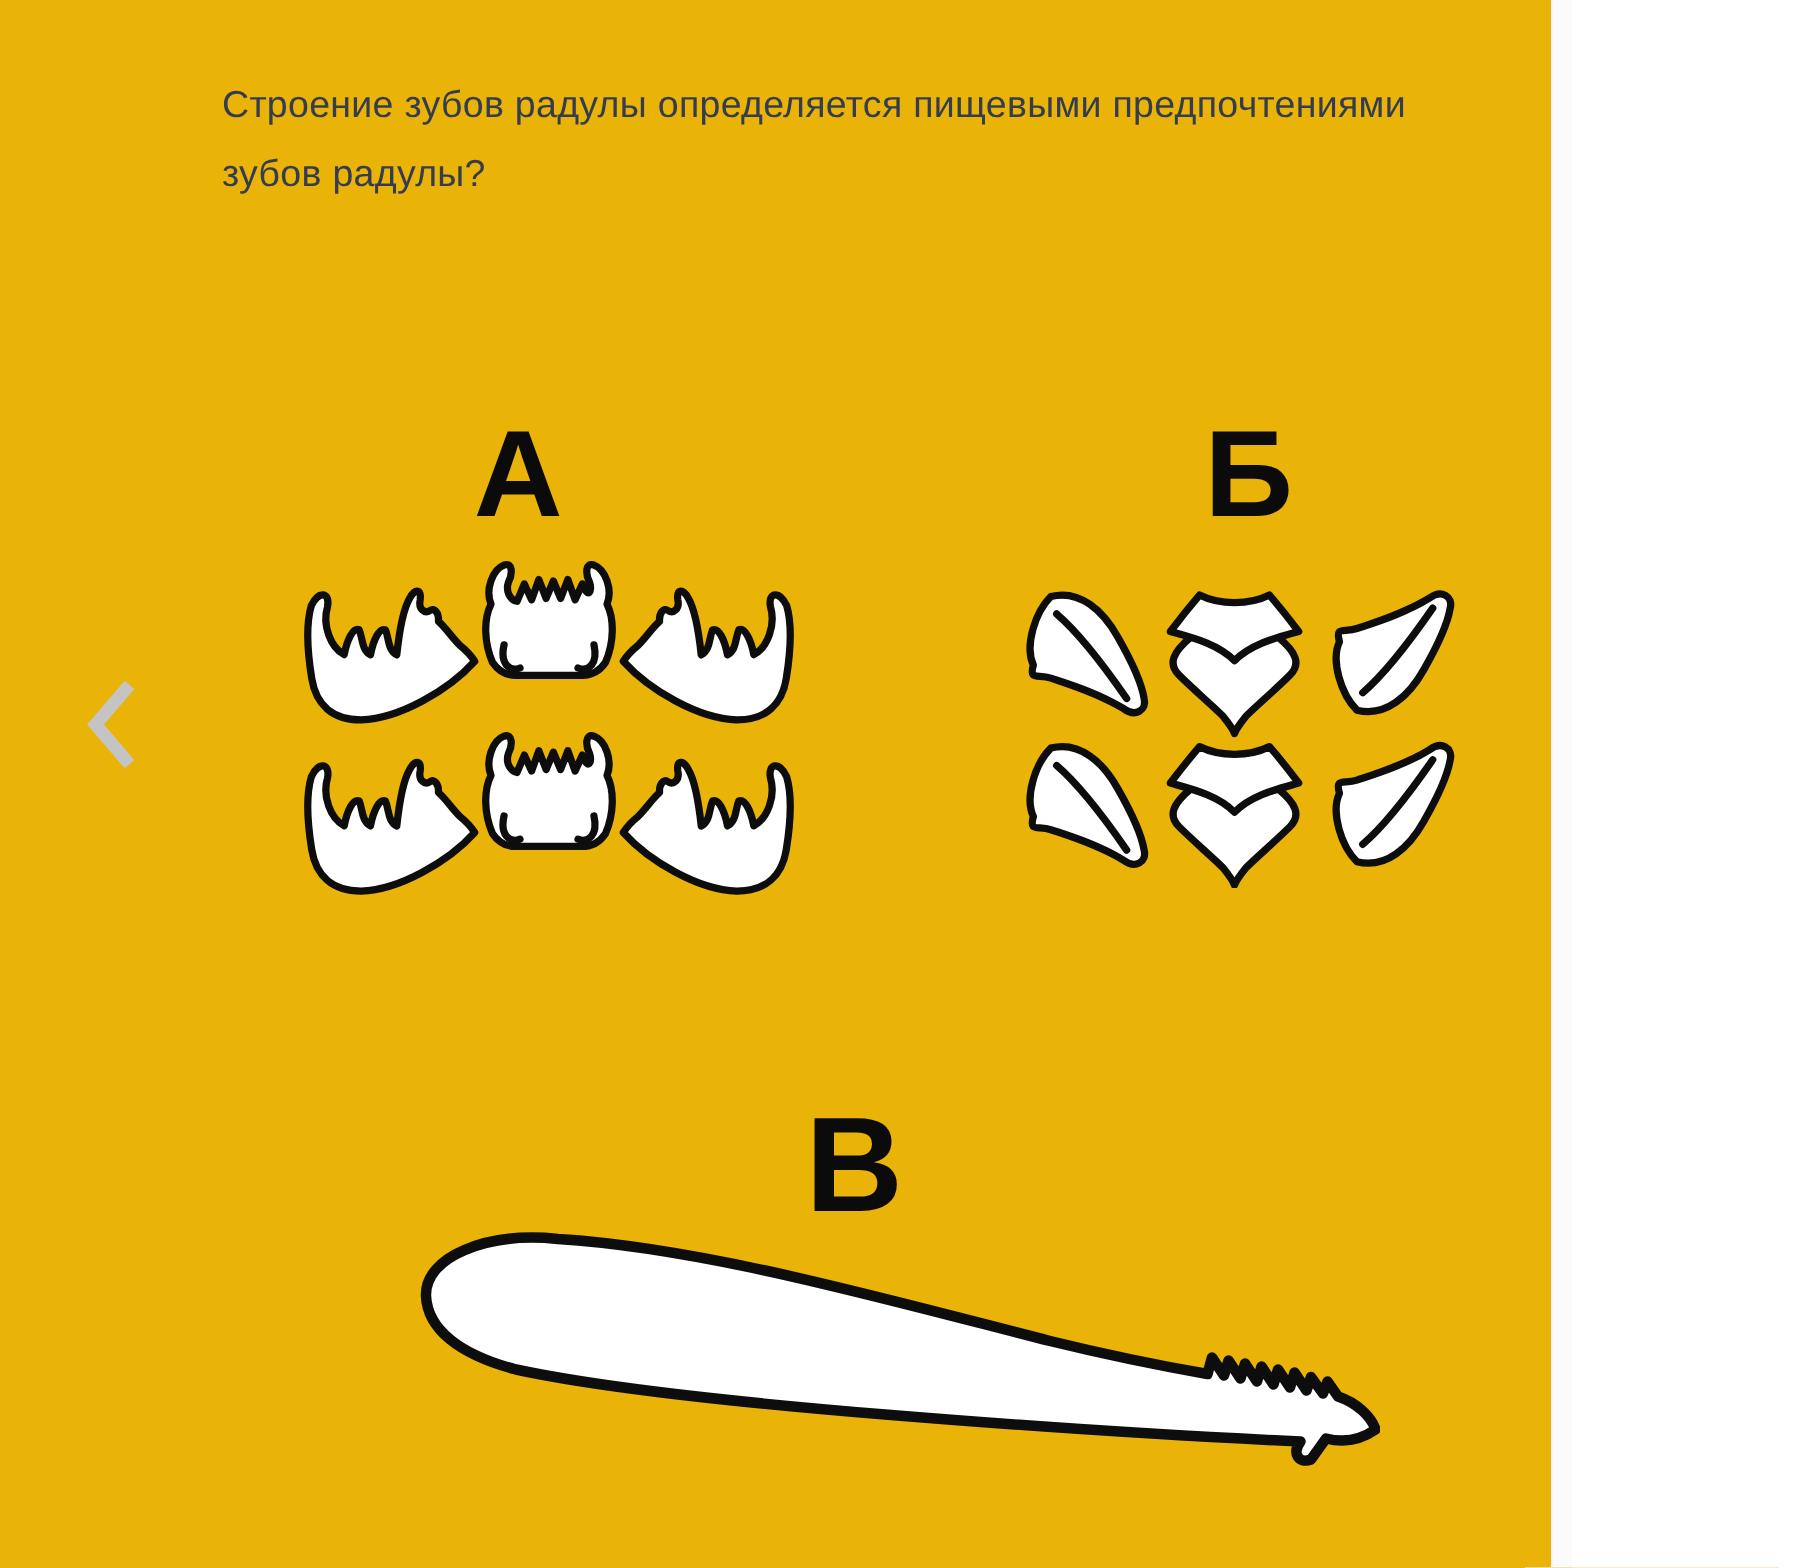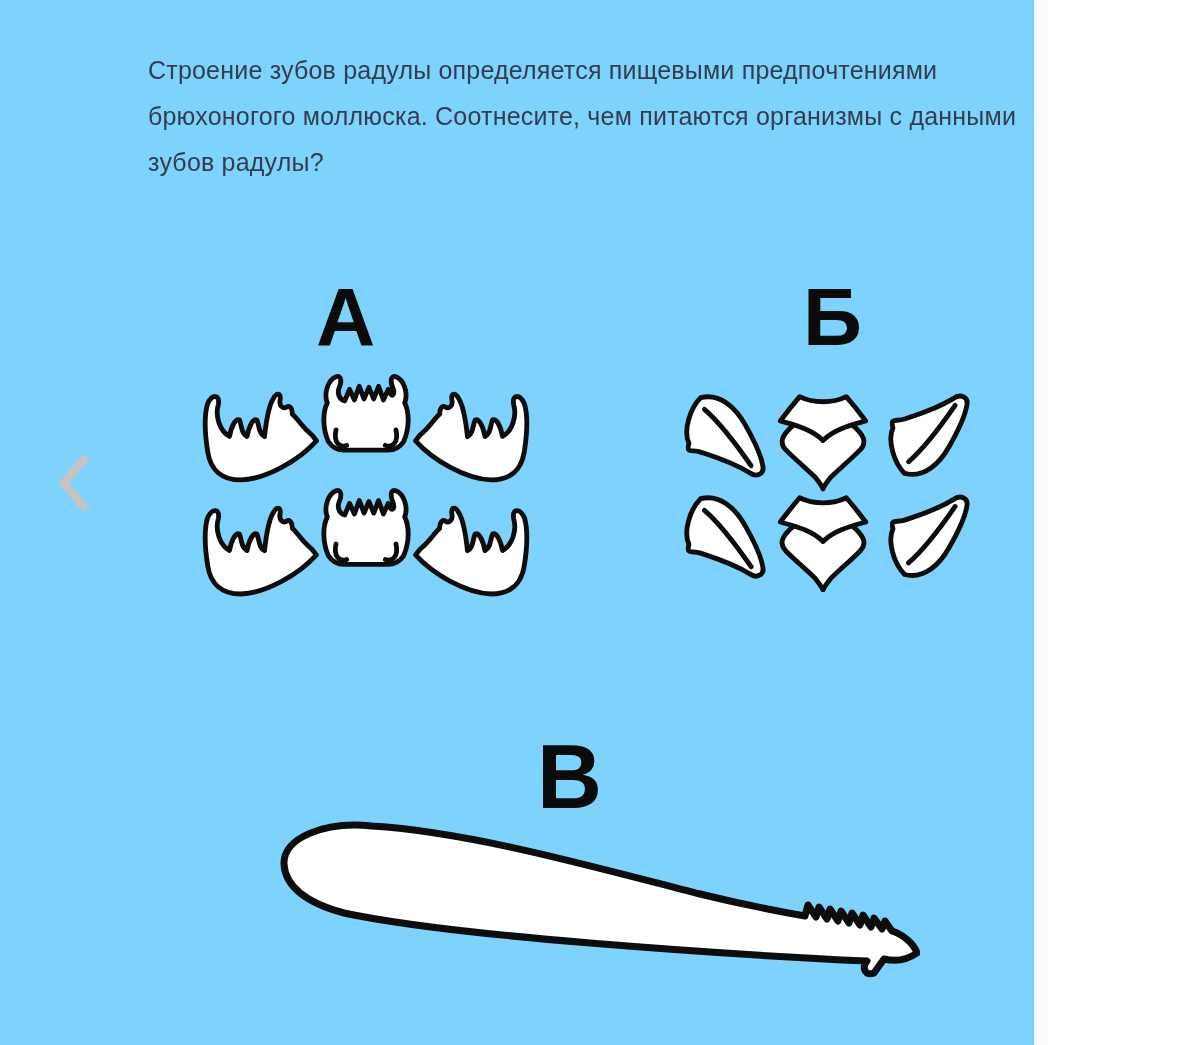--- a/index.html
+++ b/index.html
@@ -1,19 +1,19 @@
 <!DOCTYPE html>
 <html><head>
 <meta charset="utf-8">
 <style>
   html,body{margin:0;padding:0;background:#ffffff;}
   .screen{
     position:relative;
     width:1048px;height:1045px;
-    background:#7dd3fc;
+    background:#eab308;
     overflow:hidden;
     font-family:"Liberation Sans", sans-serif;
   }
   .question{
     position:absolute;
     left:148px;top:47px;
     color:#343c4f;
     font-size:25px;
     line-height:46px;
     font-weight:400;
@@ -60,21 +60,20 @@
   svg .line{stroke:#0d0d0d;fill:none;stroke-linejoin:round;stroke-linecap:round;}
   svg .chev{stroke:#c4c4c4;fill:none;stroke-linejoin:miter;stroke-linecap:butt;}
 </style>
 </head>
 <body>
 
 <div class="screen">
 
   <div class="question">
     <div class="qline">Строение зубов радулы определяется пищевыми предпочтениями</div>
-    <div class="qline">брюхоногого моллюска. Соотнесите, чем питаются организмы с данными</div>
     <div class="qline">зубов радулы?</div>
   </div>
 
   <div id="label-a" class="fig-label">А</div>
   <div id="label-b" class="fig-label">Б</div>
   <div id="label-v" class="fig-label">В</div>
 
   <svg id="fig-a" class="diagram" width="352" height="238" viewBox="0 0 364 242">
     <defs>
       <g id="tA-side">

